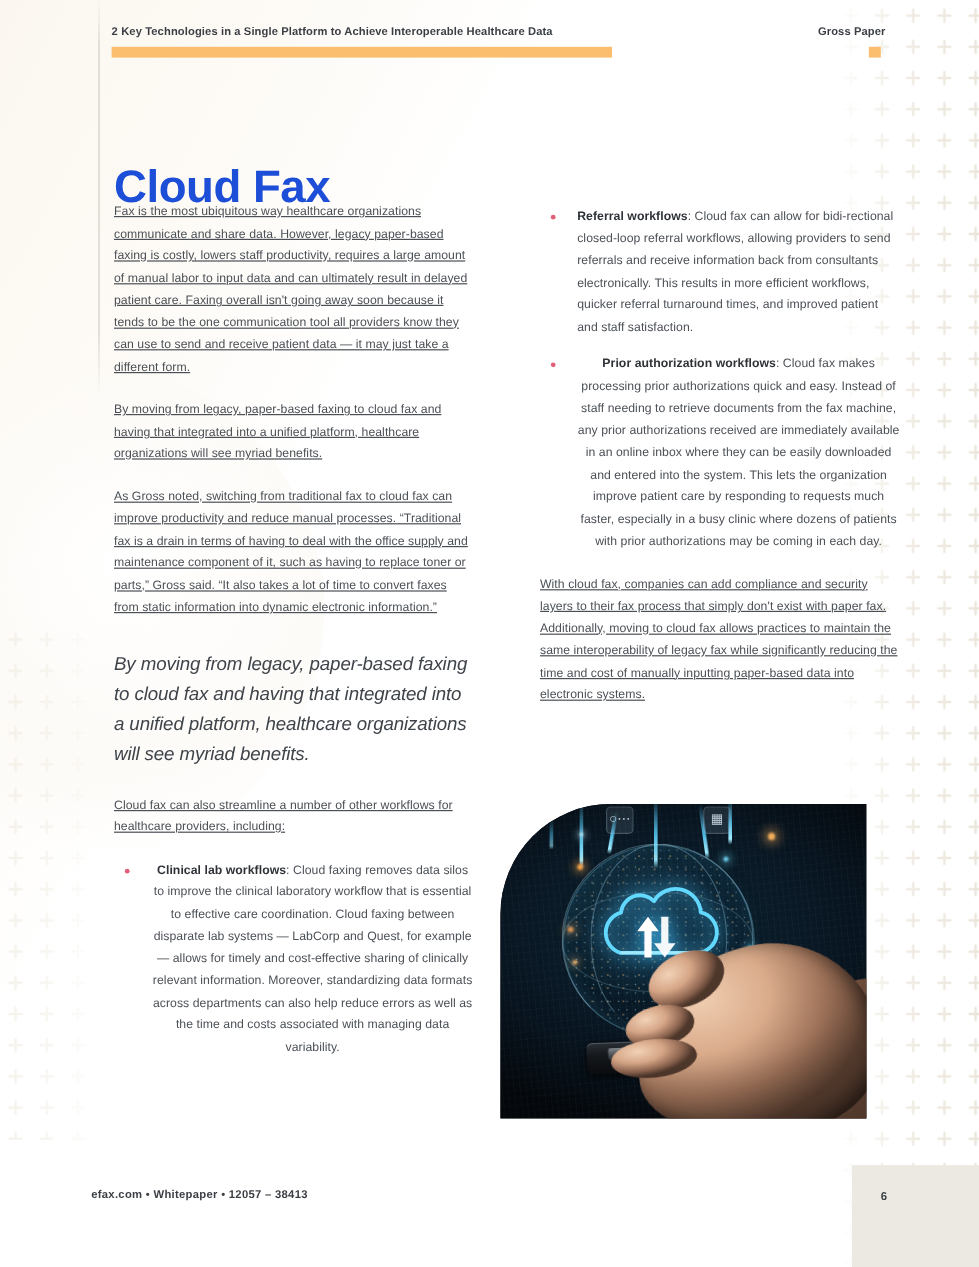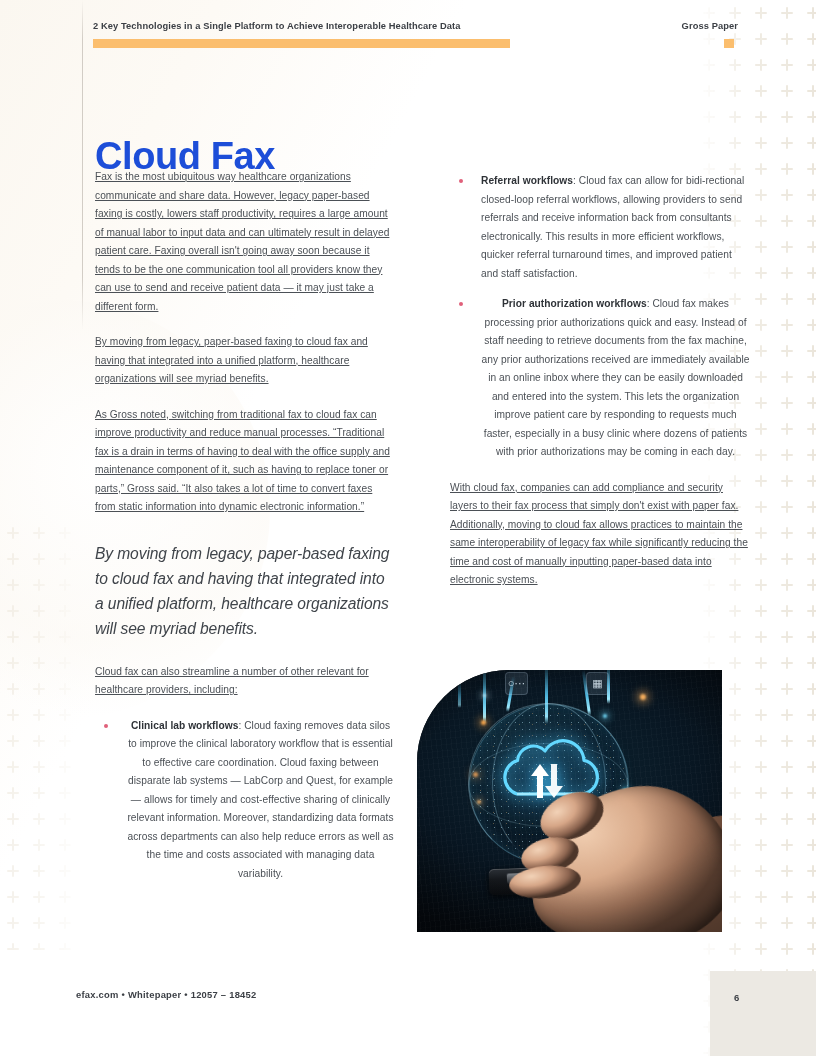--- a/index.html
+++ b/index.html
@@ -382,21 +382,21 @@
 
   <h1 class="page-title">Cloud Fax</h1>
 
   <div class="col col-left">
     <p>Fax is the most ubiquitous way healthcare organizations communicate and share data. However, legacy paper-based faxing is costly, lowers staff productivity, requires a large amount of manual labor to input data and can ultimately result in delayed patient care. Faxing overall isn't going away soon because it tends to be the one communication tool all providers know they can use to send and receive patient data — it may just take a different form.</p>
     <p>By moving from legacy, paper-based faxing to cloud fax and having that integrated into a unified platform, healthcare organizations will see myriad benefits.</p>
     <p>As Gross noted, switching from traditional fax to cloud fax can improve productivity and reduce manual processes. “Traditional fax is a drain in terms of having to deal with the office supply and maintenance component of it, such as having to replace toner or parts,” Gross said. “It also takes a lot of time to convert faxes from static information into dynamic electronic information.”</p>
 
     <div class="pullquote">By moving from legacy, paper-based faxing to cloud fax and having that integrated into a unified platform, healthcare organizations will see myriad benefits.</div>
 
-    <p>Cloud fax can also streamline a number of other relevant for healthcare providers, including:</p>
+    <p>Cloud fax can also streamline a number of other workflows for healthcare providers, including:</p>
 
     <ul class="bullets">
       <li>
         <span class="dot"></span>
         <span class="bullet-lead">Clinical lab workflows</span><span>: Cloud faxing removes data silos to improve the clinical laboratory workflow that is essential to effective care coordination. Cloud faxing between disparate lab systems — LabCorp and Quest, for example — allows for timely and cost-effective sharing of clinically relevant information. Moreover, standardizing data formats across departments can also help reduce errors as well as the time and costs associated with managing data variability.</span>
       </li>
     </ul>
   </div>
 
   <div class="col col-right">
@@ -458,18 +458,18 @@
       </div>
       <div class="hand"></div>
       <div class="finger" style="left:122px; top:124px; width:66px; height:44px; transform:rotate(-24deg);"></div>
       <div class="finger" style="left:104px; top:168px; width:58px; height:34px; transform:rotate(-12deg);"></div>
       <div class="finger" style="left:92px;  top:196px; width:72px; height:32px; transform:rotate(-6deg);"></div>
 
       <div class="photo-shade"></div>
     </div>
   </div>
 
-  <div class="footer">efax.com • Whitepaper • 12057 – 18452</div>
+  <div class="footer">efax.com • Whitepaper • 12057 – 38413</div>
   <div class="page-num-box">
     <div class="page-num">6</div>
   </div>
 
 </div>
 
 </body></html>

